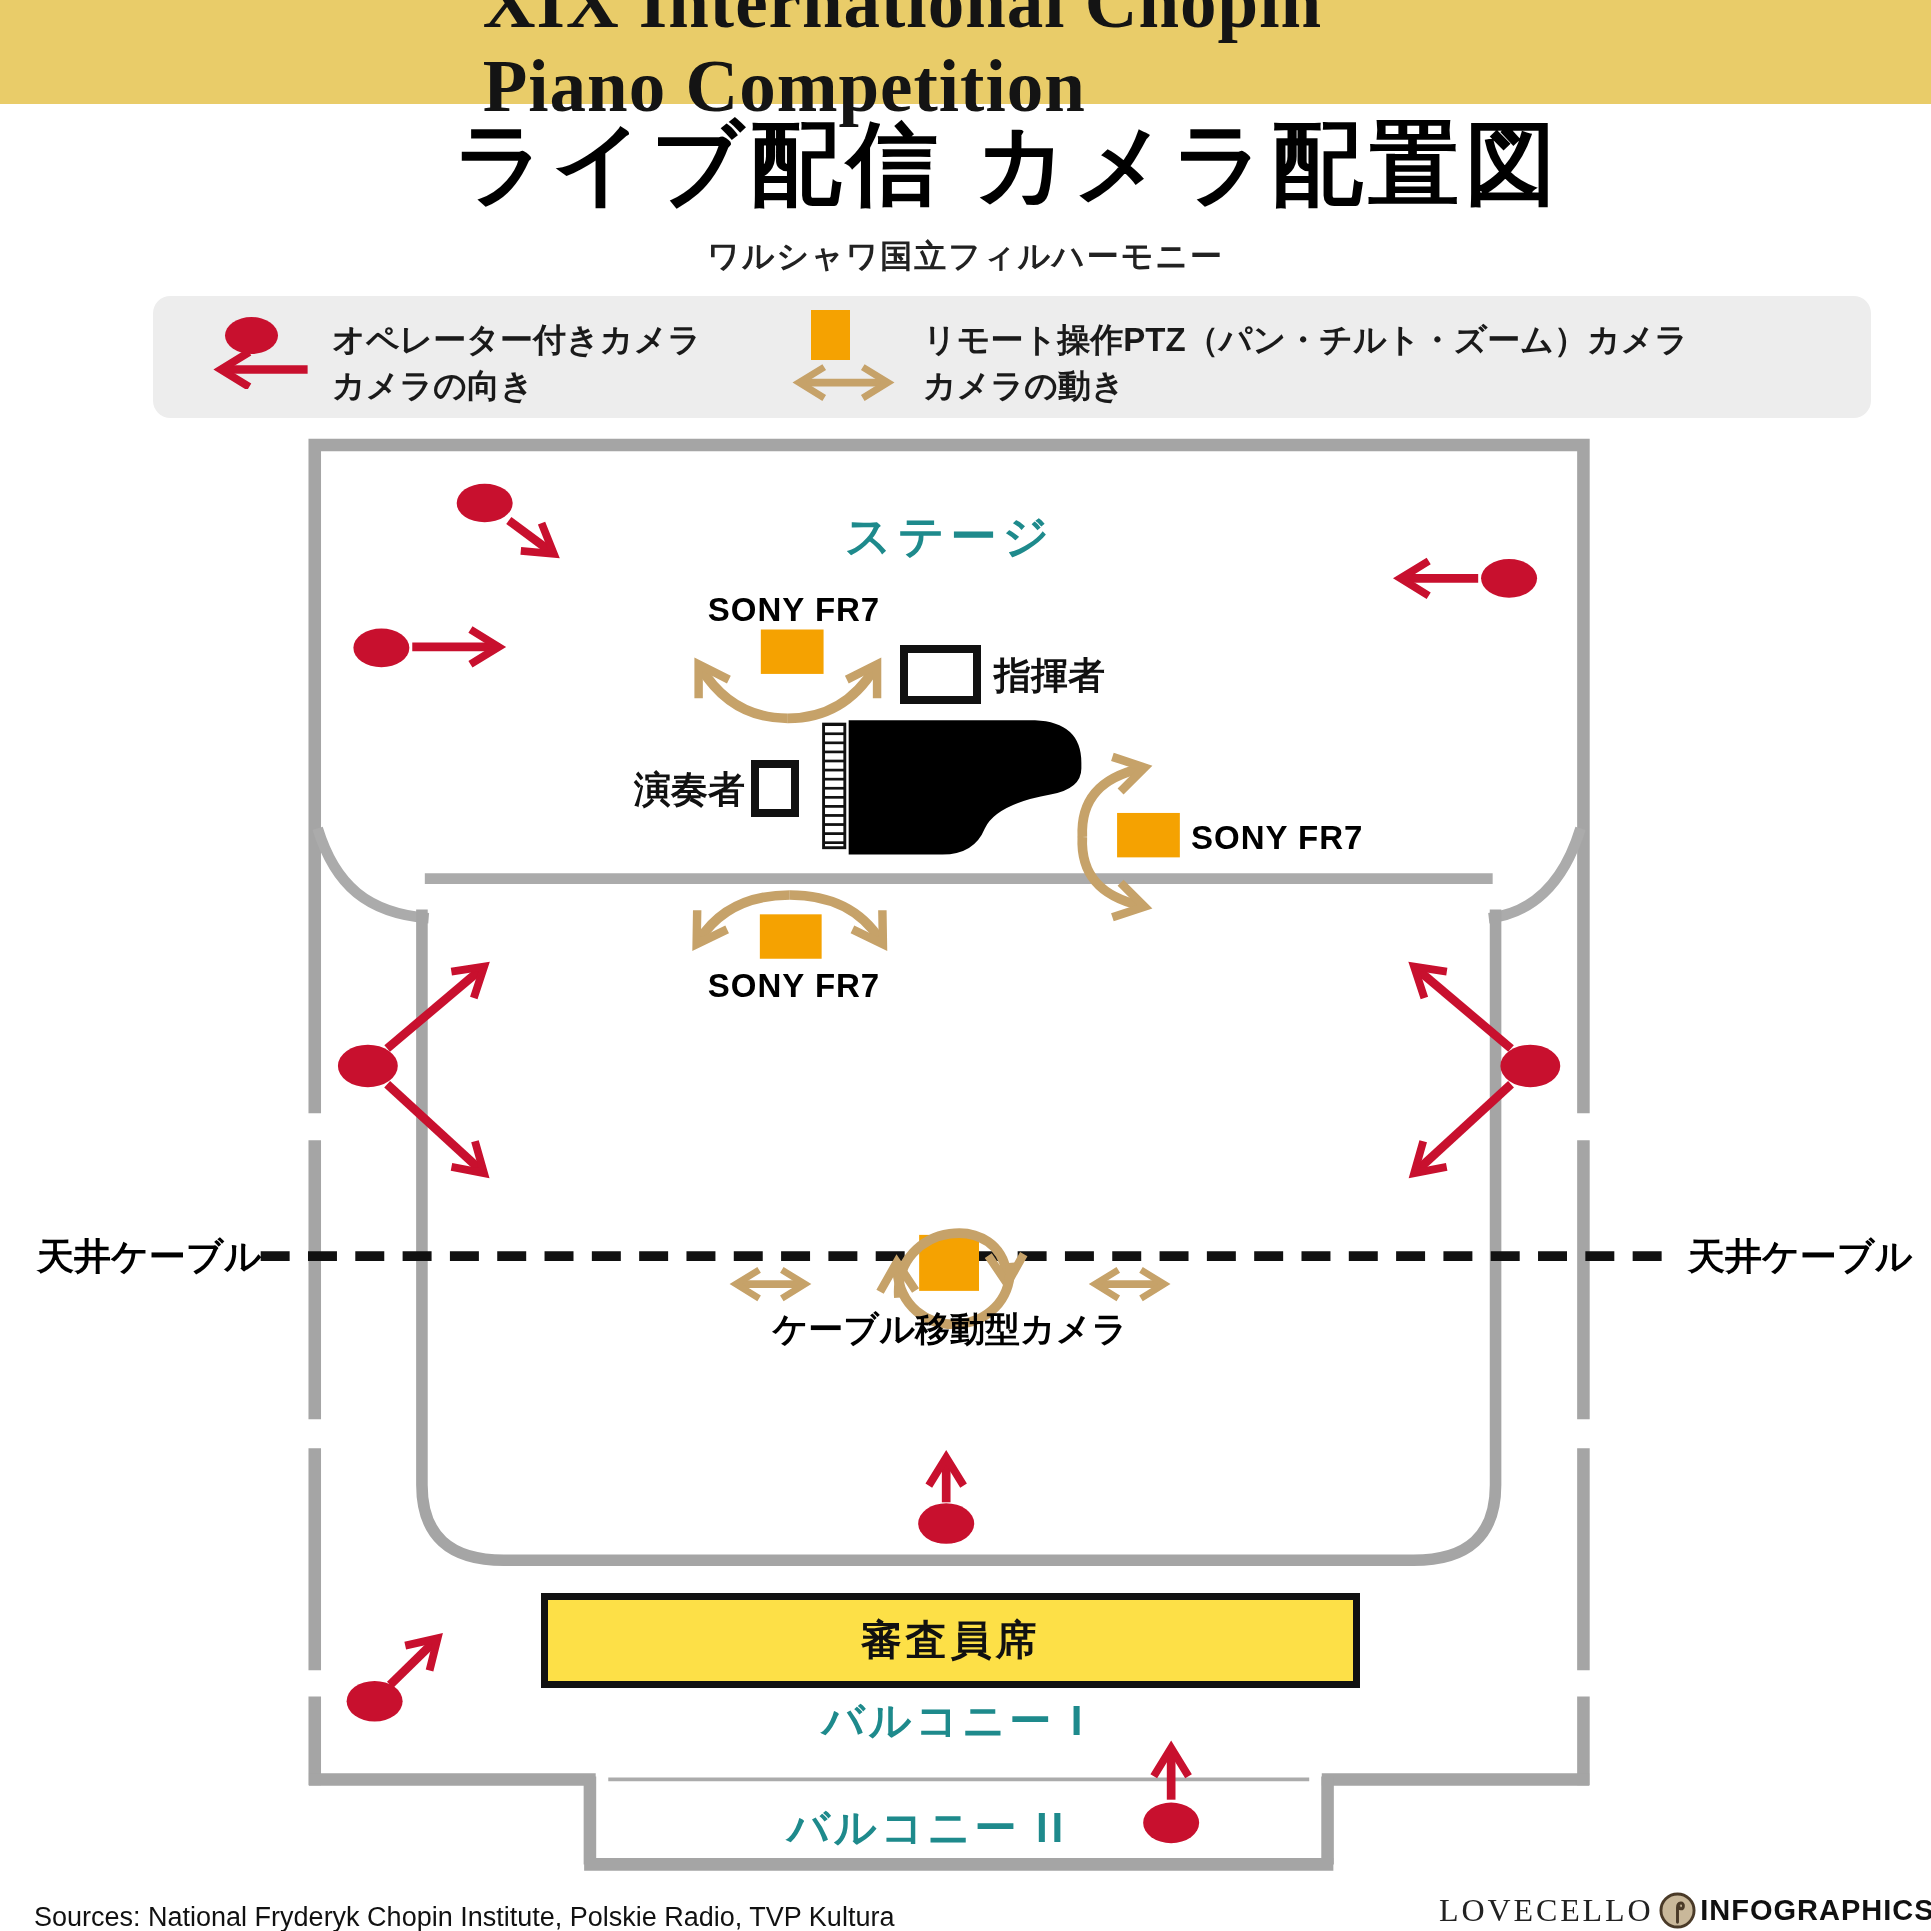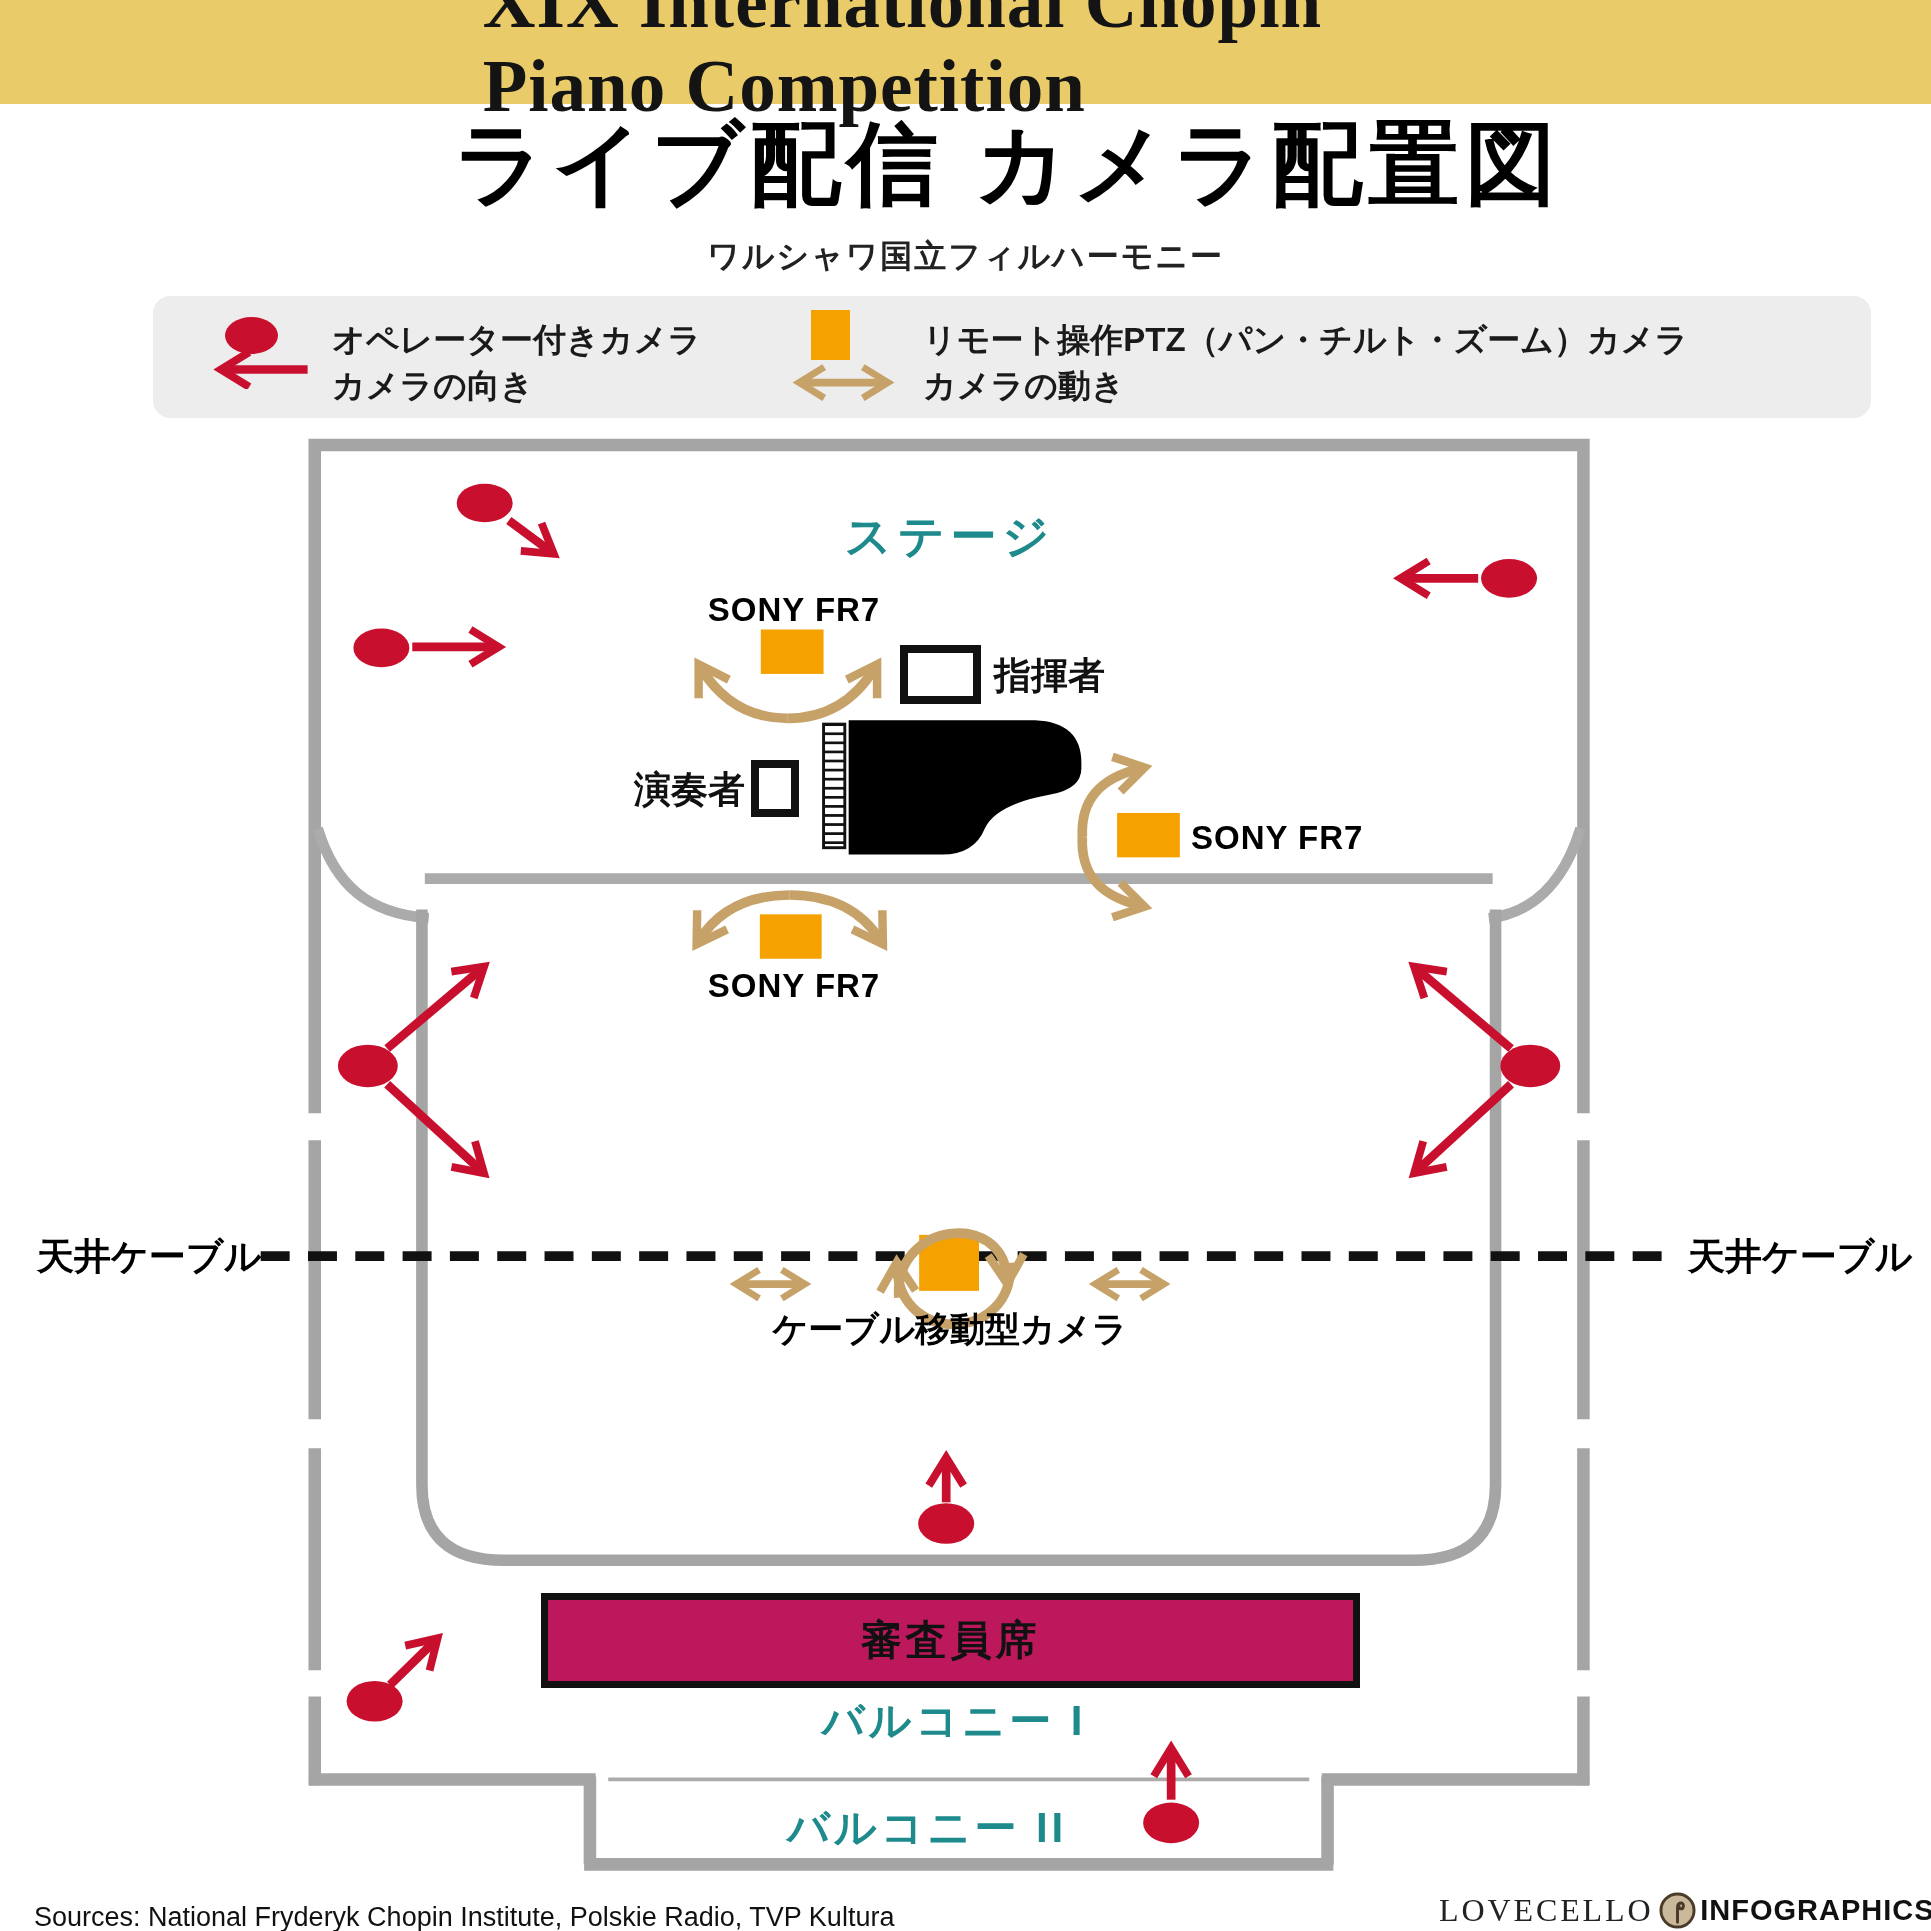--- a/index.html
+++ b/index.html
@@ -30,21 +30,21 @@
   .stage-lbl{font-size:46px;letter-spacing:5.8px;}
   .fr7{font-size:33px;letter-spacing:1px;}
   .jp38{font-size:37px;font-weight:600;color:#111;}
   .cable-lbl{font-size:37px;}
   .cablecam-lbl{font-size:35px;}
   .balcony{font-size:42px;letter-spacing:3.9px;}
   .jury-lbl{font-size:41px;font-weight:800;color:#111;letter-spacing:3.9px;}
 
   
   .wbox{position:absolute;background:#fff;border:8.7px solid #111;box-sizing:border-box;}
-  .jury-box{position:absolute;left:541px;top:1593px;width:819px;height:95px;background:#be185d;
+  .jury-box{position:absolute;left:541px;top:1593px;width:819px;height:95px;background:#fde047;
     border:7.7px solid #111;box-sizing:border-box;display:flex;align-items:center;justify-content:center;}
 
   svg.diagram{position:absolute;left:0;top:0;}
 
   
   .sources{left:34px;top:1902px;font-size:27px;color:#111;}
   .brand{position:absolute;left:1439px;top:1889px;height:42px;display:flex;align-items:center;}
   .brand .cello{font-family:"Liberation Serif",serif;font-size:32px;letter-spacing:2.9px;color:#222;}
   .brand .info{font-size:29px;font-weight:800;color:#111;letter-spacing:1px;margin-left:3.9px;}
   .brand svg{margin-left:5.8px;}

